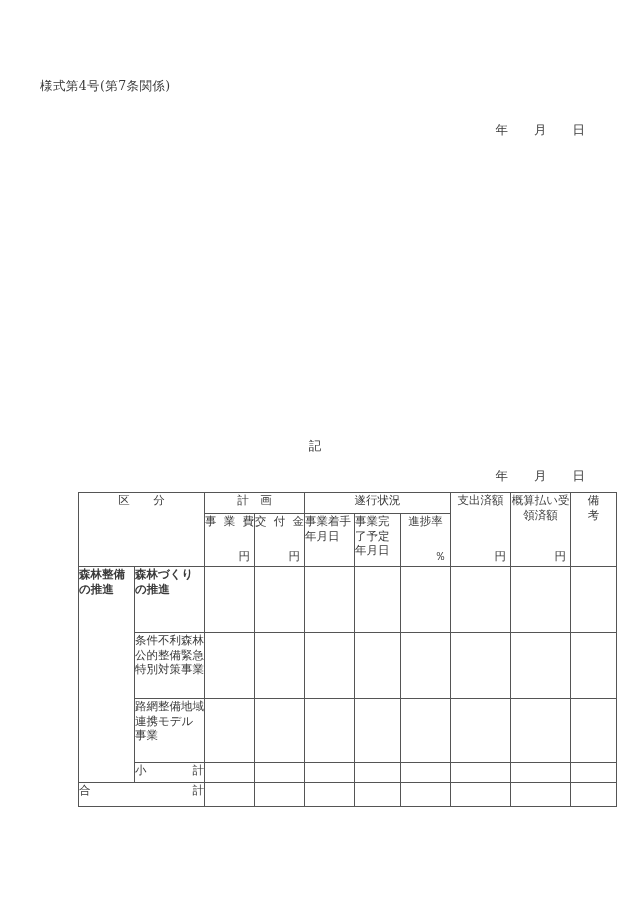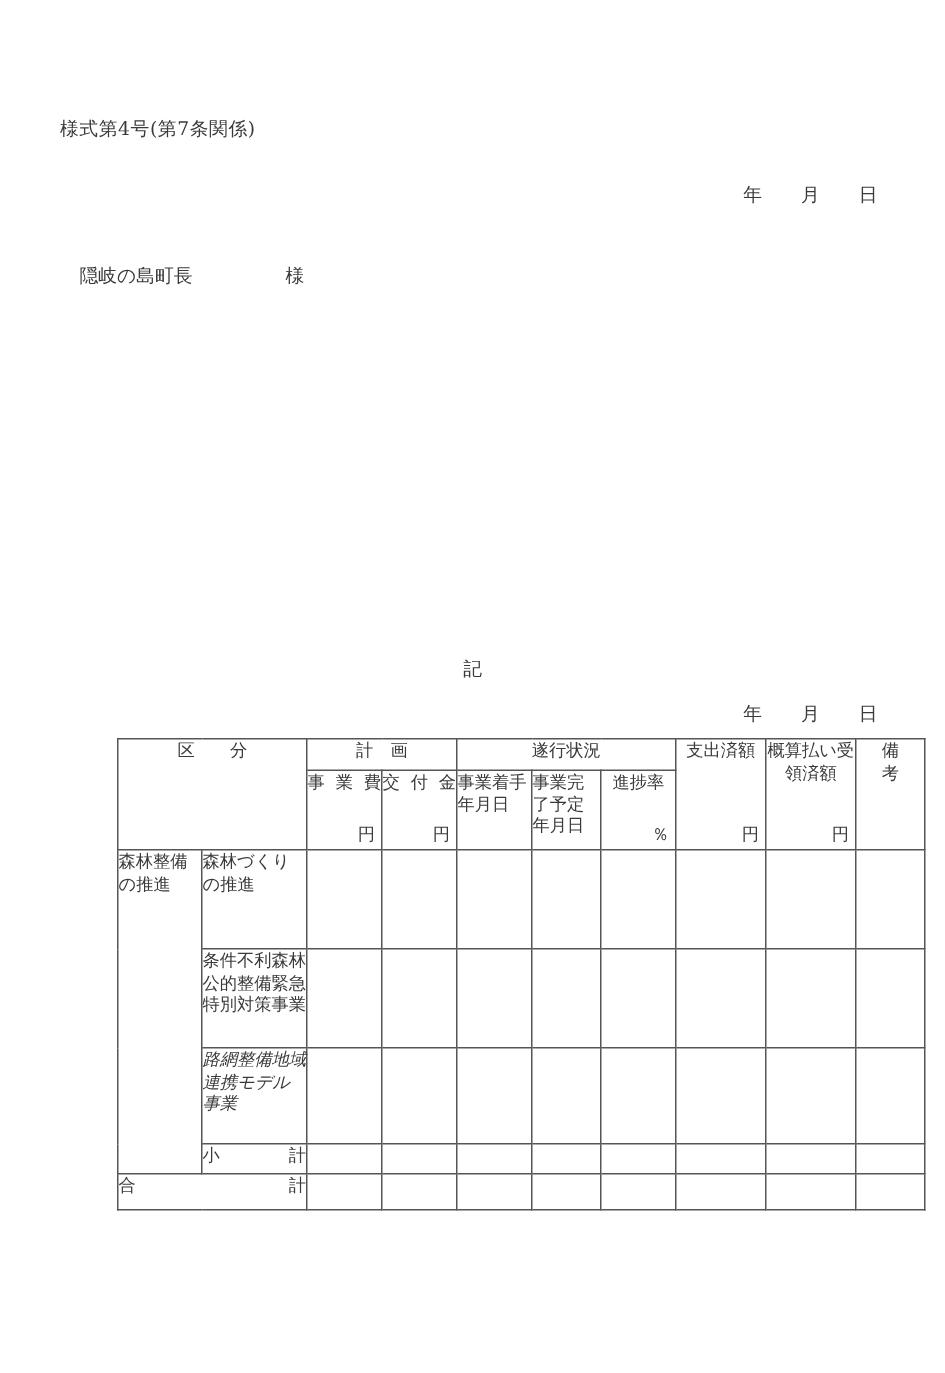--- a/index.html
+++ b/index.html
@@ -203,40 +203,37 @@
     vertical-align: middle;
     padding: 3px 8px 3px 6px;
     line-height: 1.3;
   }
   .total-cell .spread {
     display: flex;
     justify-content: space-between;
   }
   .data-cell { }
 
-  .r1 { height: 66px; }
+  .r1 { height: 66px; font-weight: bold; }
   .r2 { height: 66px; }
-  .r3 { height: 64px; font-style: italic; }
+  .r3 { height: 64px; }
   .r-sub { height: 20px; }
   .r-tot { height: 24px; }
 </style>
 </head>
 <body>
 
 <div class="page">
 
   <div class="form-no">様式第4号(第7条関係)</div>
 
   <div class="date-line-top">
     <span>年</span><span class="sp"></span><span>月</span><span class="sp"></span><span>日</span>
   </div>
 
-  <div class="addressee">
-    <span>隠岐の島町長</span><span class="gap"></span><span>様</span>
-  </div>
 
 
 
 
   <div class="ki-mark">記</div>
 
   <div class="date-line-table">
     <span>年</span><span class="sp"></span><span>月</span><span class="sp"></span><span>日</span>
   </div>
 

